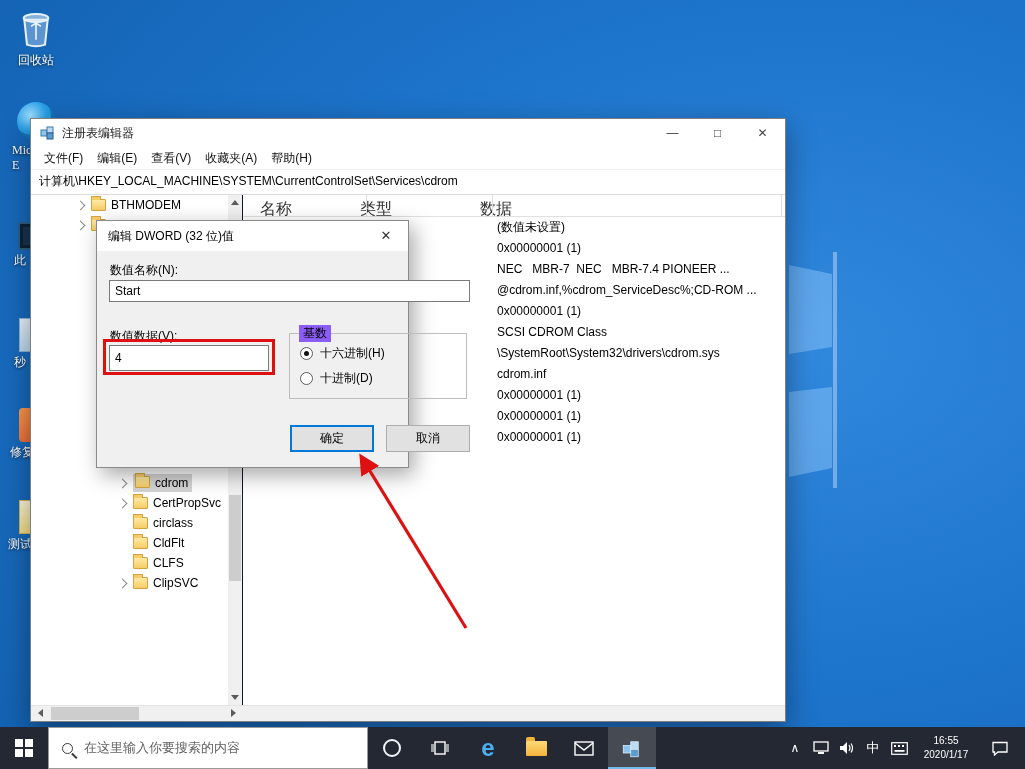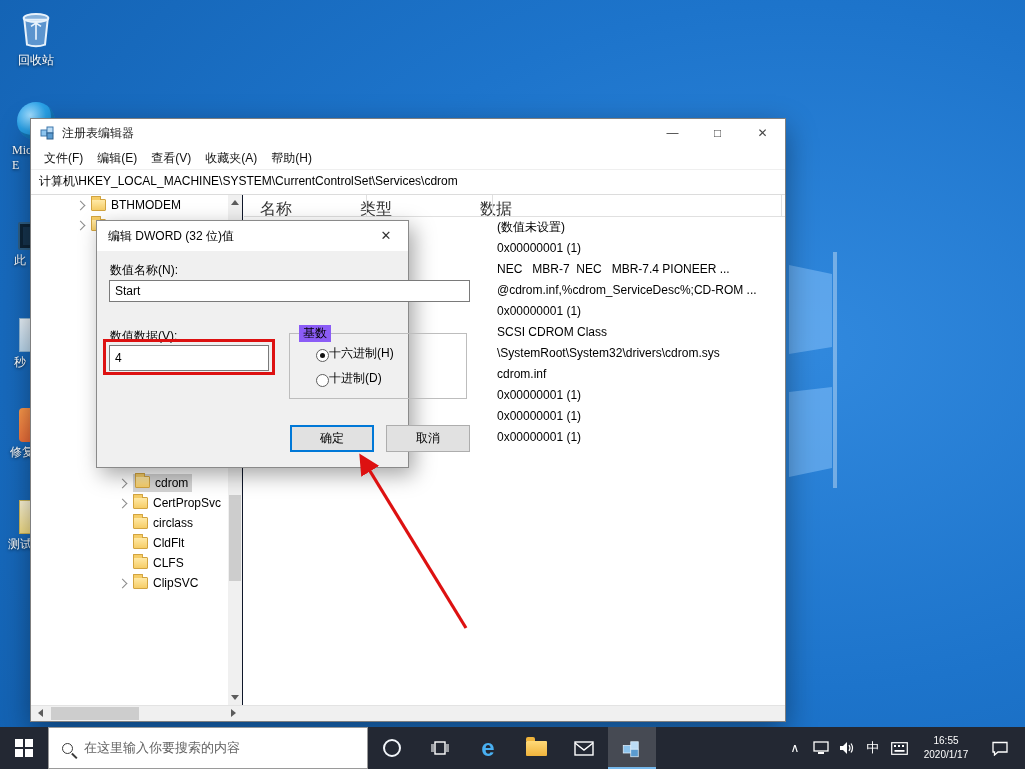--- a/index.html
+++ b/index.html
@@ -96,21 +96,21 @@
                background:transparent; font-size:13px; font-family:inherit; }
   .dlg .lbl { position:absolute; color:#000; }
   .lbl-name { left:13px; top:41px; }
   .lbl-data { left:13px; top:107px; }
   .inp { position:absolute; border:1px solid #7a7a7a; background:#fff; font-size:12px; padding:0 5px;
          font-family:inherit; color:#000; }
   .inp-name { left:12px; top:59px; width:361px; height:22px; }
   .inp-data { left:12px; top:124px; width:160px; height:26px; }
   .grp { position:absolute; left:192px; top:112px; width:178px; height:66px; border:1px solid #bdbdbd; }
   .grp-legend { position:absolute; top:-9px; left:9px; background:#8b5cf6; padding:0 4px; color:#000; }
-  .radio-row { position:absolute; left:26px; display:flex; align-items:flex-end; }
+  .radio-row { position:absolute; left:10px; display:flex; align-items:center; gap:7px; }
   .r1 { top:11px; } .r2 { top:36px; }
   .rad { width:13px; height:13px; border:1px solid #5f5f5f; border-radius:50%; background:#fff; position:relative; flex:0 0 auto; }
   .rad.on::after { content:""; position:absolute; inset:3px; background:#111; border-radius:50%; }
   .dbtn { position:absolute; top:204px; width:84px; height:27px; font-size:12px; background:#e1e1e1;
           border:1px solid #adadad; text-align:center; font-family:inherit; color:#000; }
   .dbtn-ok { left:193px; border:2px solid #0078d7; }
   .dbtn-cancel { left:289px; }
 
   
   .red-rect { position:absolute; left:103px; top:339px; width:172px; height:36px;

